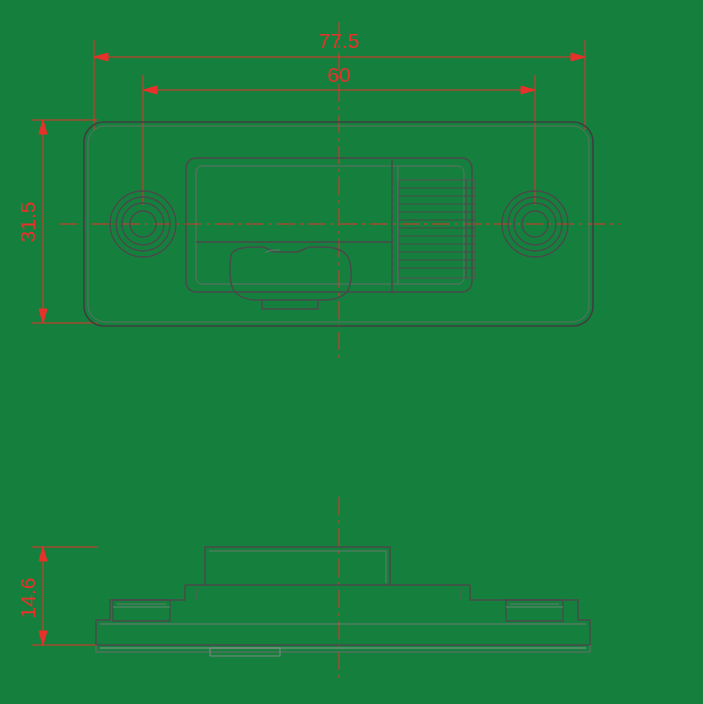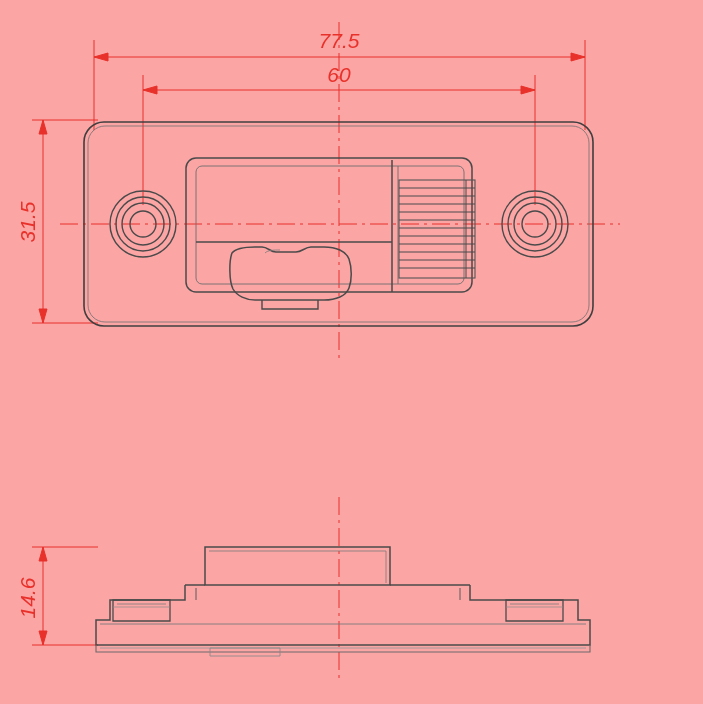--- a/index.html
+++ b/index.html
@@ -7,23 +7,22 @@
     padding: 0;
     background: #ffffff;
   }
   body {
     font-family: "Liberation Sans", sans-serif;
   }
   #sheet {
     position: relative;
     width: 703px;
     height: 704px;
-    background: #fca5a5;
+    background: #15803d;
     overflow: hidden;
-    font-style: italic;
   }
   svg.drawing {
     position: absolute;
     left: 0;
     top: 0;
     width: 703px;
     height: 704px;
   }
   .dim-text {
     font-family: "Liberation Sans", sans-serif;

